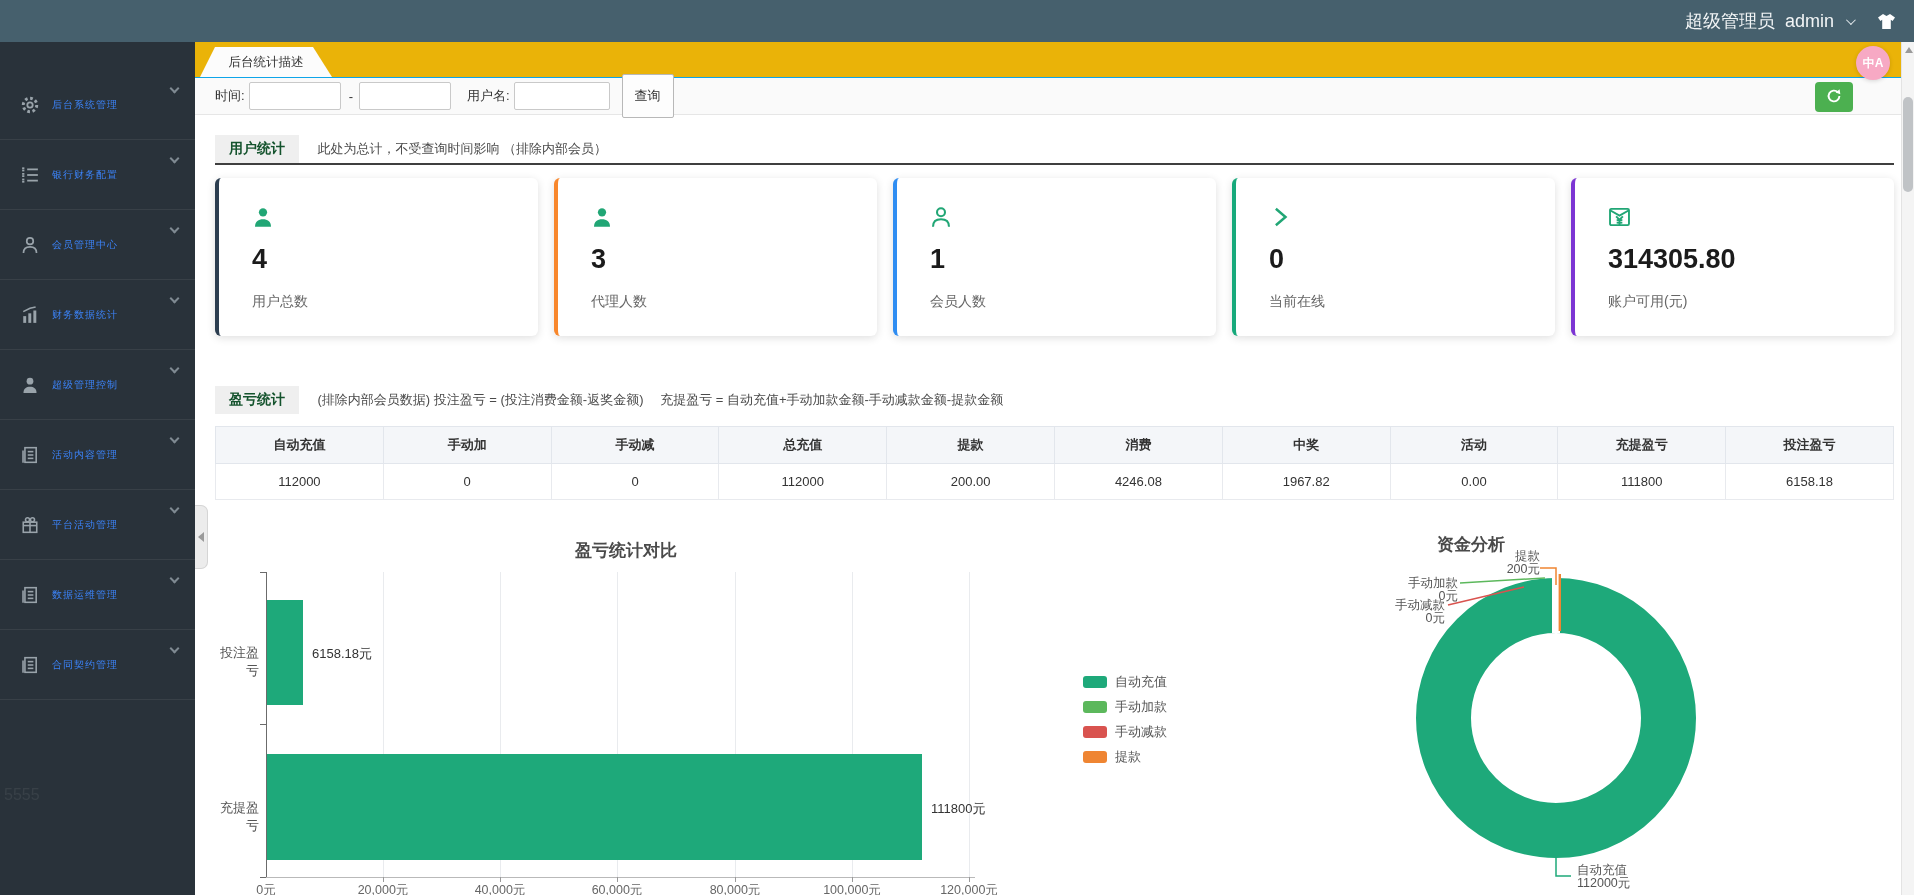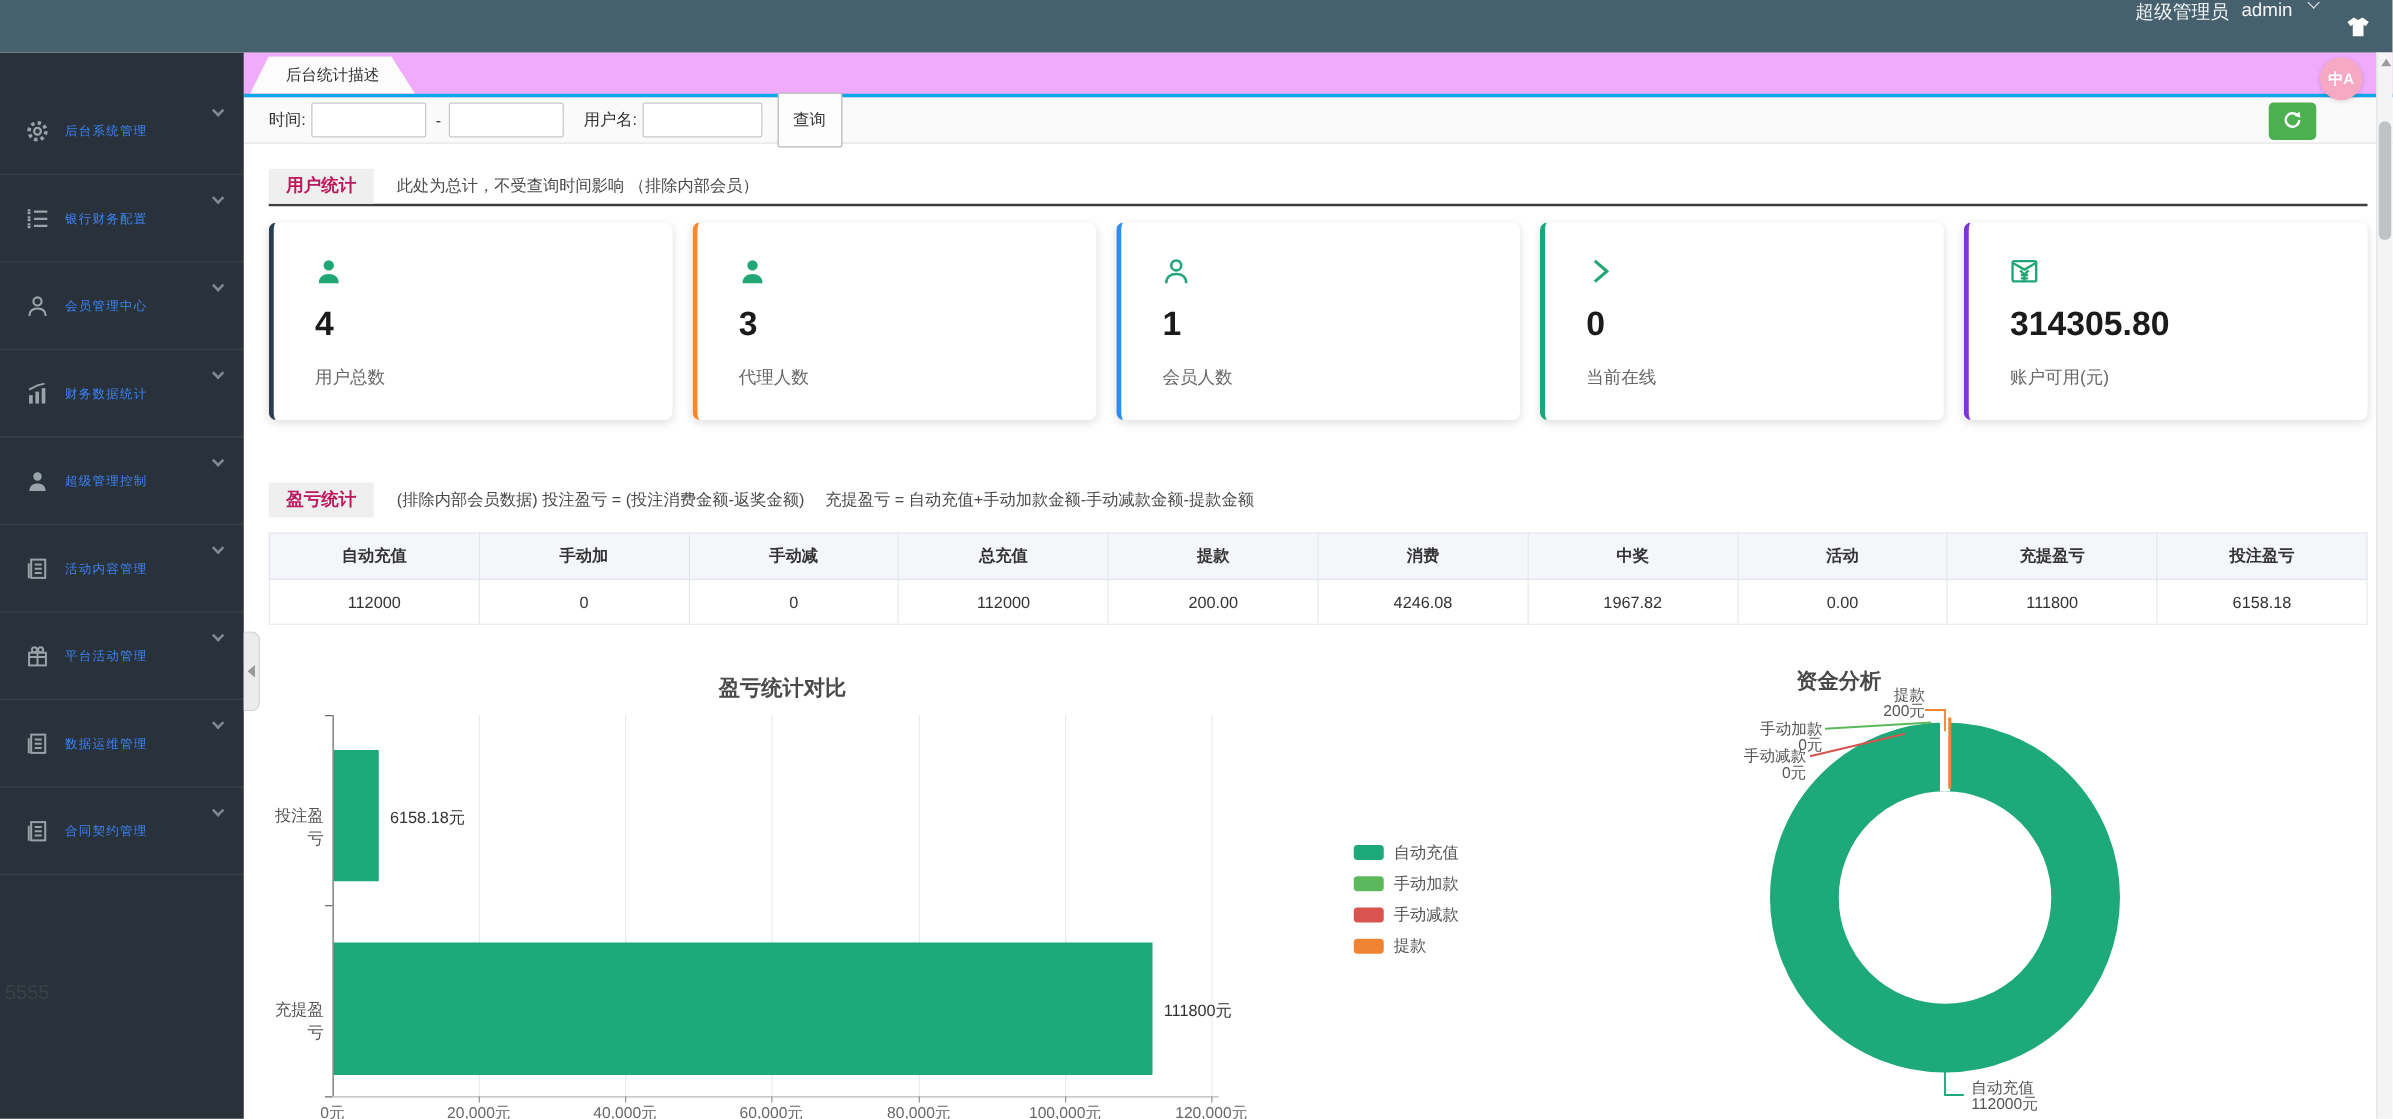--- a/index.html
+++ b/index.html
@@ -1,54 +1,54 @@
 <!DOCTYPE html>
 <html><head>
 <meta charset="utf-8">
 <style>
   * { margin:0; padding:0; box-sizing:border-box; }
   html,body { width:1914px; height:895px; overflow:hidden; background:#fff;
     font-family:"Liberation Sans","DejaVu Sans",sans-serif; }
 
   
   .topbar { position:absolute; left:0; top:0; width:1914px; height:42px; background:#46606d; z-index:30; }
-  .topbar-right { position:absolute; right:18px; top:0; height:42px; display:flex; gap:10px; color:#f2f5f6; font-size:15px; }
+  .topbar-right { position:absolute; right:18px; top:0; height:42px; display:flex; align-items:center; gap:10px; color:#f2f5f6; font-size:18px; }
   .tb-chev { width:7px; height:7px; border-right:1.5px solid #dfe6e9; border-bottom:1.5px solid #dfe6e9; transform:rotate(45deg) translateY(-2px); margin-left:2px; }
   .tshirt { margin-left:14px; display:flex; align-items:center; }
 
   
   .sidebar { position:absolute; left:0; top:42px; width:195px; height:853px; background:#29323a; z-index:20; }
   .side-list { padding-top:28px; }
   .side-item { position:relative; height:70px; border-bottom:1px solid rgba(255,255,255,0.07); display:flex; align-items:center; cursor:pointer; }
   .side-icon { position:absolute; left:21px; top:26px; width:18px; height:18px; color:#99a3aa; }
   .side-label { margin-left:52px; font-size:10px; color:#3b82f6; letter-spacing:1px; }
   .side-chev { position:absolute; right:17px; top:15px; width:7px; height:7px; border-right:2px solid #7f8a92; border-bottom:2px solid #7f8a92; transform:rotate(45deg); }
   .side-faint { position:absolute; left:4px; top:744px; font-size:16px; color:rgba(255,255,255,0.07); }
 
   
   .main { position:absolute; left:195px; top:42px; width:1719px; height:853px; background:#fff; }
-  .tabstrip { height:36px; background:#f0abfc; border-bottom:3px solid #0ea5e9; position:relative; }
+  .tabstrip { height:36px; background:#eab308; border-bottom:1px solid #0ea5e9; position:relative; }
   .tab { position:absolute; left:5px; bottom:0; width:132px; height:30px; background:#fcfcfc;
          clip-path:polygon(15px 0, calc(100% - 19px) 0, 100% 100%, 0 100%);
          filter:drop-shadow(0 -1px 0 #bdbdbd) drop-shadow(1px 0 0 #cfcfcf) drop-shadow(-1px 0 0 #cfcfcf);
          display:flex; align-items:center; justify-content:center; font-size:12.5px; color:#333; cursor:pointer; }
 
   .toolbar { position:relative; height:37px; background:#fafafa; border-bottom:1px solid #e6e6e6; display:flex; align-items:center; padding-left:20px; }
   .tb-label { font-size:13px; color:#333; margin-right:4px; }
   .tb-input { width:92px; height:28px; border:1px solid #c9c9c9; border-radius:2px; background:#fff; margin-right:6px; font-size:12px; padding:0 6px; }
   .tb-dash { color:#333; margin:0 6px 0 2px; font-size:13px; }
   .btn-query { margin-left:6px; width:52px; height:44px; background:#fdfdfd; border:1px solid #b8b8b8; border-radius:2px; font-size:13px; color:#333; cursor:pointer; }
   .btn-refresh { position:absolute; right:61px; top:4px; width:38px; height:30px; background:#4cb050; border:none; border-radius:4px; cursor:pointer; display:flex; align-items:center; justify-content:center; }
   .badge-translate { position:absolute; right:24px; top:4px; width:34px; height:34px; border-radius:50%; background:#f7a9c4; color:#fff; font-size:12px; font-weight:bold; display:flex; align-items:center; justify-content:center; z-index:40; cursor:pointer; box-shadow:0 1px 4px rgba(0,0,0,0.15); }
 
   .content { padding:20px 20px 0 20px; }
 
   .sec-head { position:relative; }
   .sec-head.ruled { border-bottom:2px solid #3f3f3f; }
-  .sec-badge { display:inline-block; background:#efefef; padding:5px 14px; font-size:14px; font-weight:bold; color:#be185d; }
+  .sec-badge { display:inline-block; background:#efefef; padding:5px 14px; font-size:14px; font-weight:bold; color:#14532d; }
   .sec-hint { font-size:13px; color:#4a4a4a; margin-left:14px; }
 
   .cards { display:flex; gap:16px; margin-top:13px; }
   .stat-card { flex:1; height:158px; background:#fff; border-radius:6px; border-left:4px solid #2c3e50;
                box-shadow:0 2px 8px rgba(0,0,0,0.13); padding:28px 0 0 33px; }
   .card-icon { height:26px; color:#21a675; }
   .card-value { margin-top:12px; font-size:27px; font-weight:bold; color:#1b1b1b; }
   .card-label { margin-top:18px; font-size:14px; color:#666; }
 
   .sec2 { margin-top:50px; }

